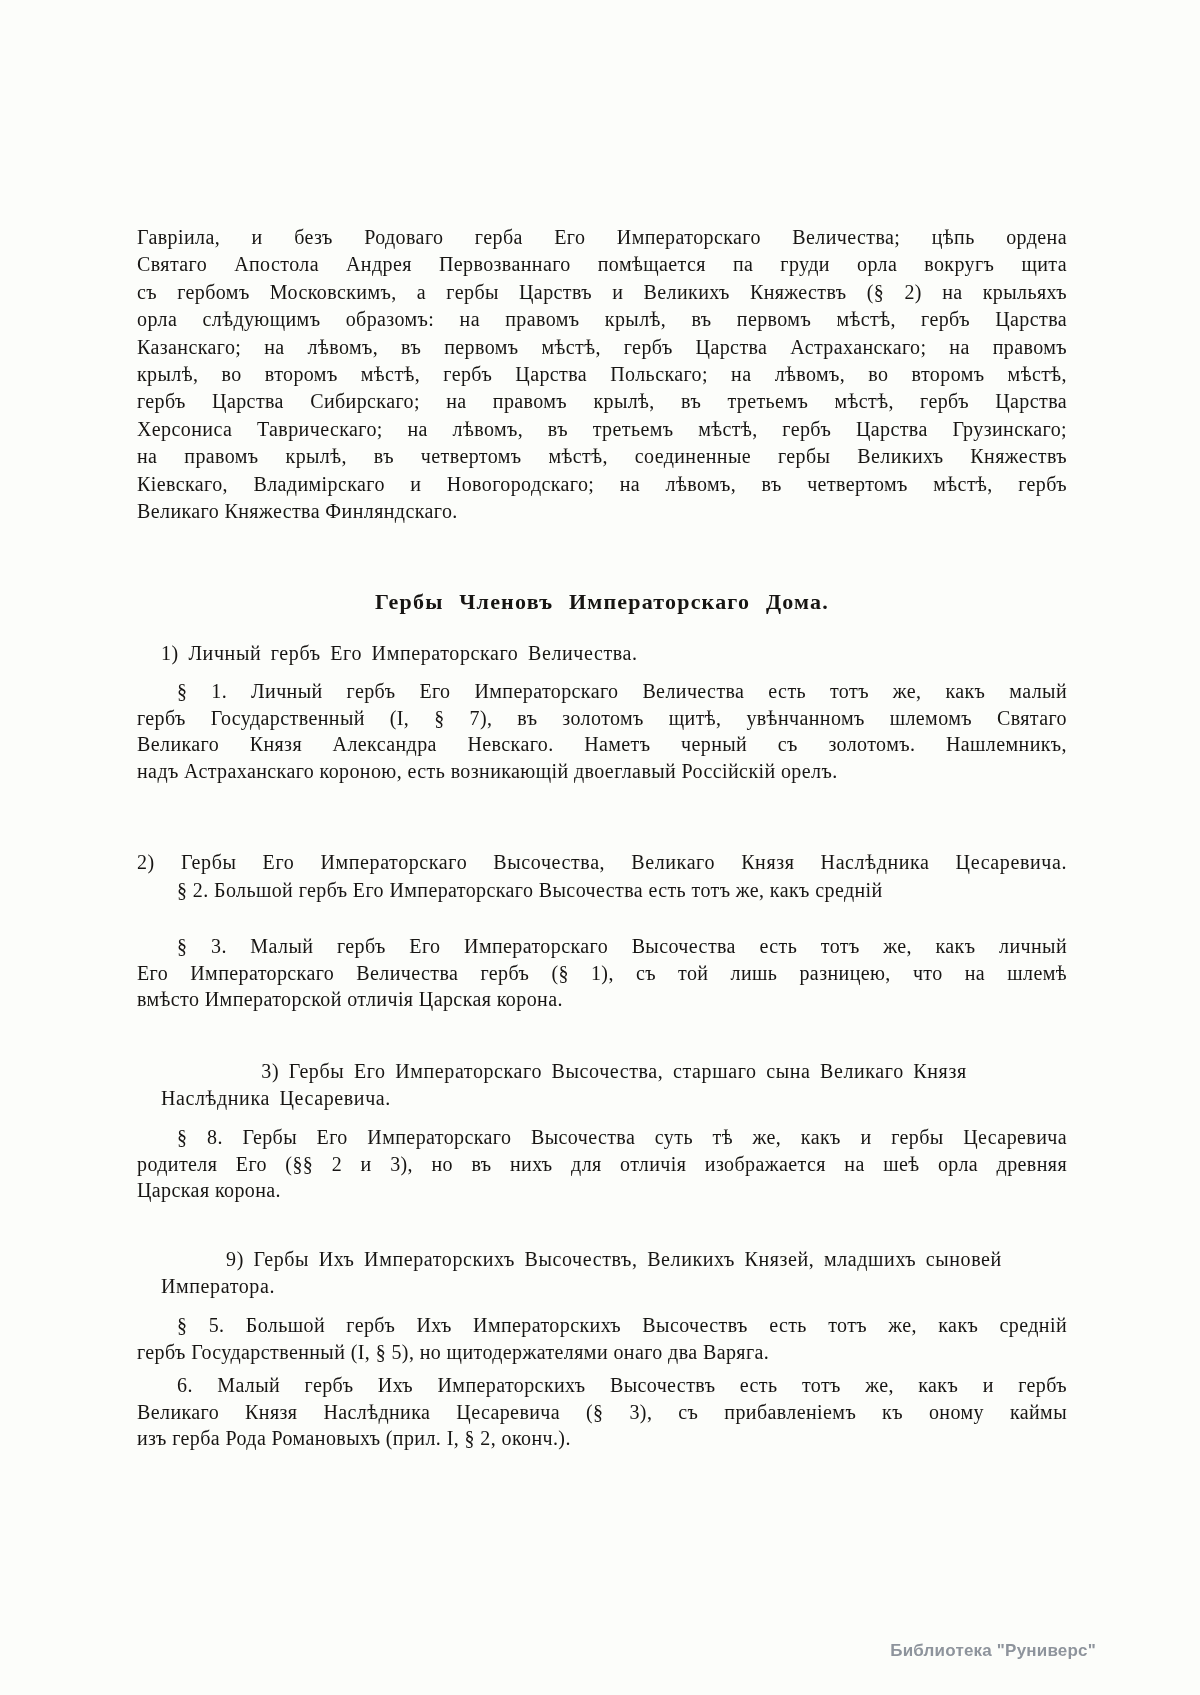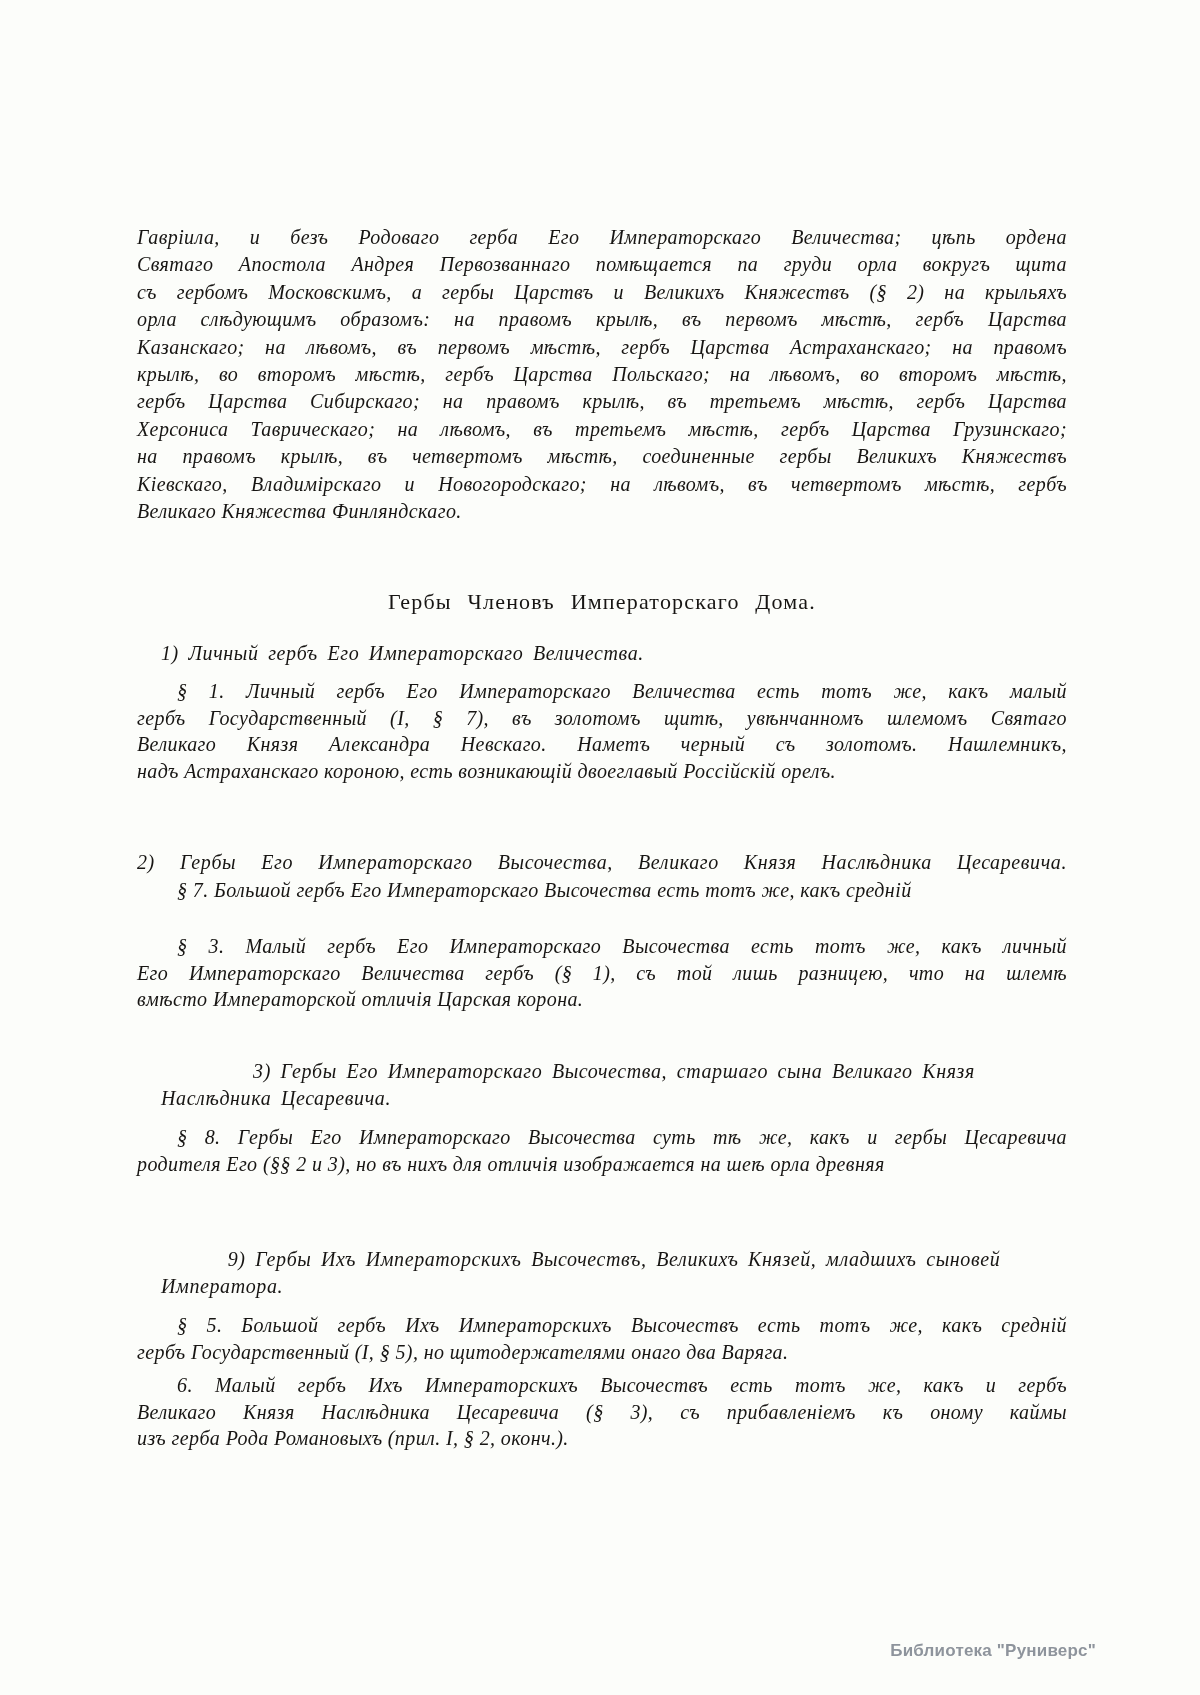--- a/index.html
+++ b/index.html
@@ -17,31 +17,30 @@
     left: 137px;
     width: 930px;
   }
   .line {
     font-size: 20px;
     line-height: 27.4px;
     letter-spacing: 0.4px;
     text-align: justify;
     text-align-last: justify;
     white-space: normal;
-    font-style: italic;
   }
   .par .line:last-child { text-align-last: left; }
   .stretch .line:last-child { text-align-last: justify; }
   .center .line { text-align: center; text-align-last: center; margin-left: 24px; }
   .indent .line:first-child { text-indent: 40px; }
   .tight .line { line-height: 26.5px; }
   .heading-main {
     text-align: center;
     font-size: 22px;
-    font-weight: normal;
+    font-weight: bold;
     letter-spacing: 1.2px;
     word-spacing: 9px;
   }
   .subheading .line {
     letter-spacing: 0.6px;
     word-spacing: 4px;
   }
   .footer {
     position: absolute;
     top: 1641px;
@@ -83,37 +82,38 @@
       <div class="line">гербъ Государственный (I, § 7), въ золотомъ щитѣ, увѣнчанномъ шлемомъ Святаго</div>
       <div class="line">Великаго Князя Александра Невскаго. Наметъ черный съ золотомъ. Нашлемникъ,</div>
       <div class="line">надъ Астраханскаго короною, есть возникающій двоеглавый Россійскій орелъ.</div>
     </div>
 
   <div class="block par stretch subheading" style="top: 849px;">
       <div class="line">2) Гербы Его Императорскаго Высочества, Великаго Князя Наслѣдника Цесаревича.</div>
     </div>
 
   <div class="block par indent tight" style="top: 877px;">
-      <div class="line">§ 7. Большой гербъ Его Императорскаго Высочества есть тотъ же, какъ средній</div>
+      <div class="line">§ 2. Большой гербъ Его Императорскаго Высочества есть тотъ же, какъ средній</div>
     </div>
 
   <div class="block par indent tight" style="top: 933px;">
       <div class="line">§ 3. Малый гербъ Его Императорскаго Высочества есть тотъ же, какъ личный</div>
       <div class="line">Его Императорскаго Величества гербъ (§ 1), съ той лишь разницею, что на шлемѣ</div>
       <div class="line">вмѣсто Императорской отличія Царская корона.</div>
     </div>
 
   <div class="block par center subheading" style="top: 1058px;">
       <div class="line">3) Гербы Его Императорскаго Высочества, старшаго сына Великаго Князя</div>
       <div class="line">Наслѣдника Цесаревича.</div>
     </div>
 
   <div class="block par indent tight" style="top: 1124px;">
       <div class="line">§ 8. Гербы Его Императорскаго Высочества суть тѣ же, какъ и гербы Цесаревича</div>
       <div class="line">родителя Его (§§ 2 и 3), но въ нихъ для отличія изображается на шеѣ орла древняя</div>
+      <div class="line">Царская корона.</div>
     </div>
 
   <div class="block par center subheading" style="top: 1246px;">
       <div class="line">9) Гербы Ихъ Императорскихъ Высочествъ, Великихъ Князей, младшихъ сыновей</div>
       <div class="line">Императора.</div>
     </div>
 
   <div class="block par indent tight" style="top: 1312px;">
       <div class="line">§ 5. Большой гербъ Ихъ Императорскихъ Высочествъ есть тотъ же, какъ средній</div>
       <div class="line">гербъ Государственный (I, § 5), но щитодержателями онаго два Варяга.</div>

